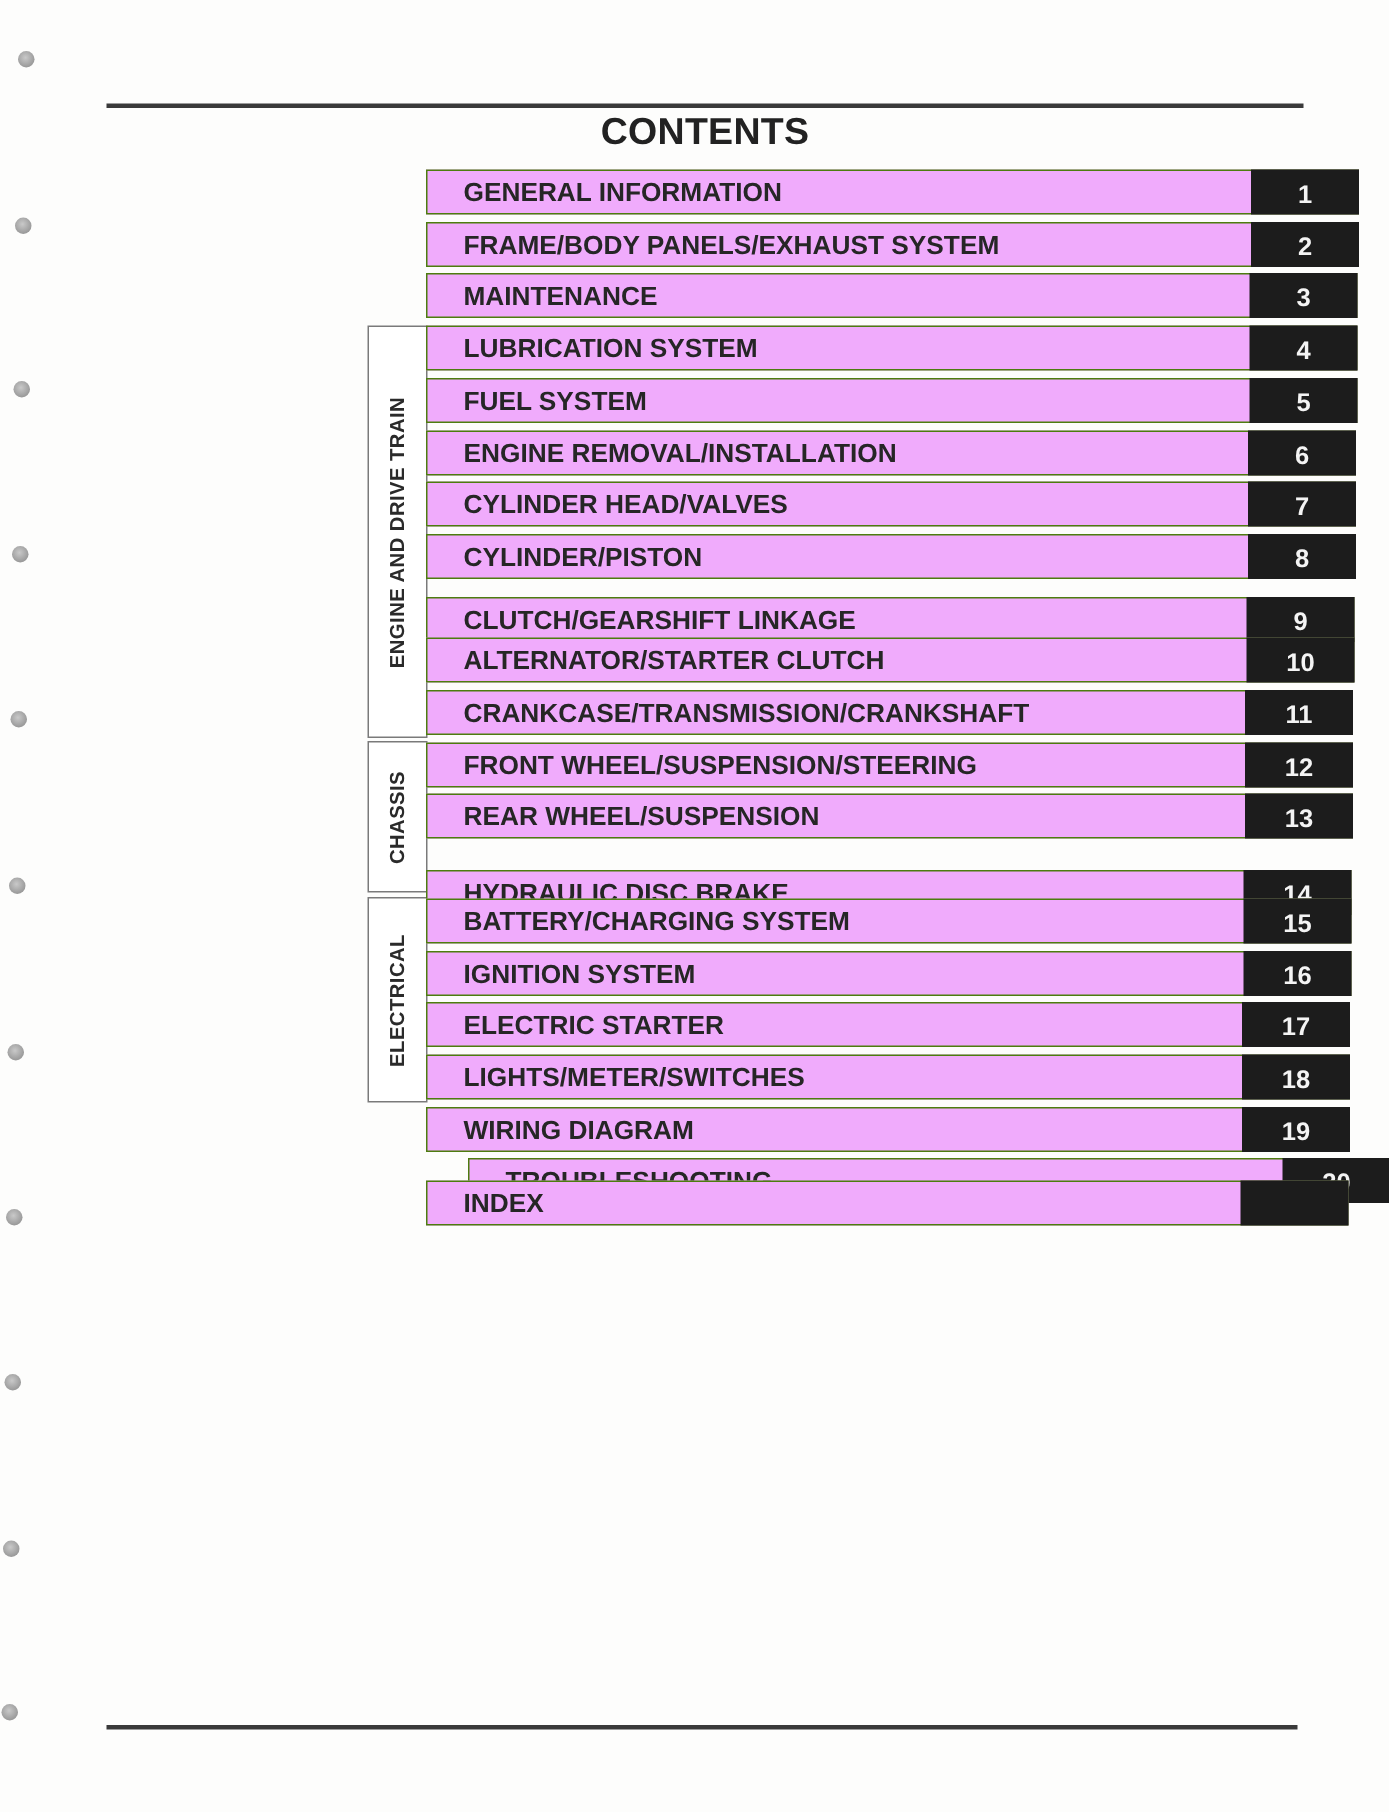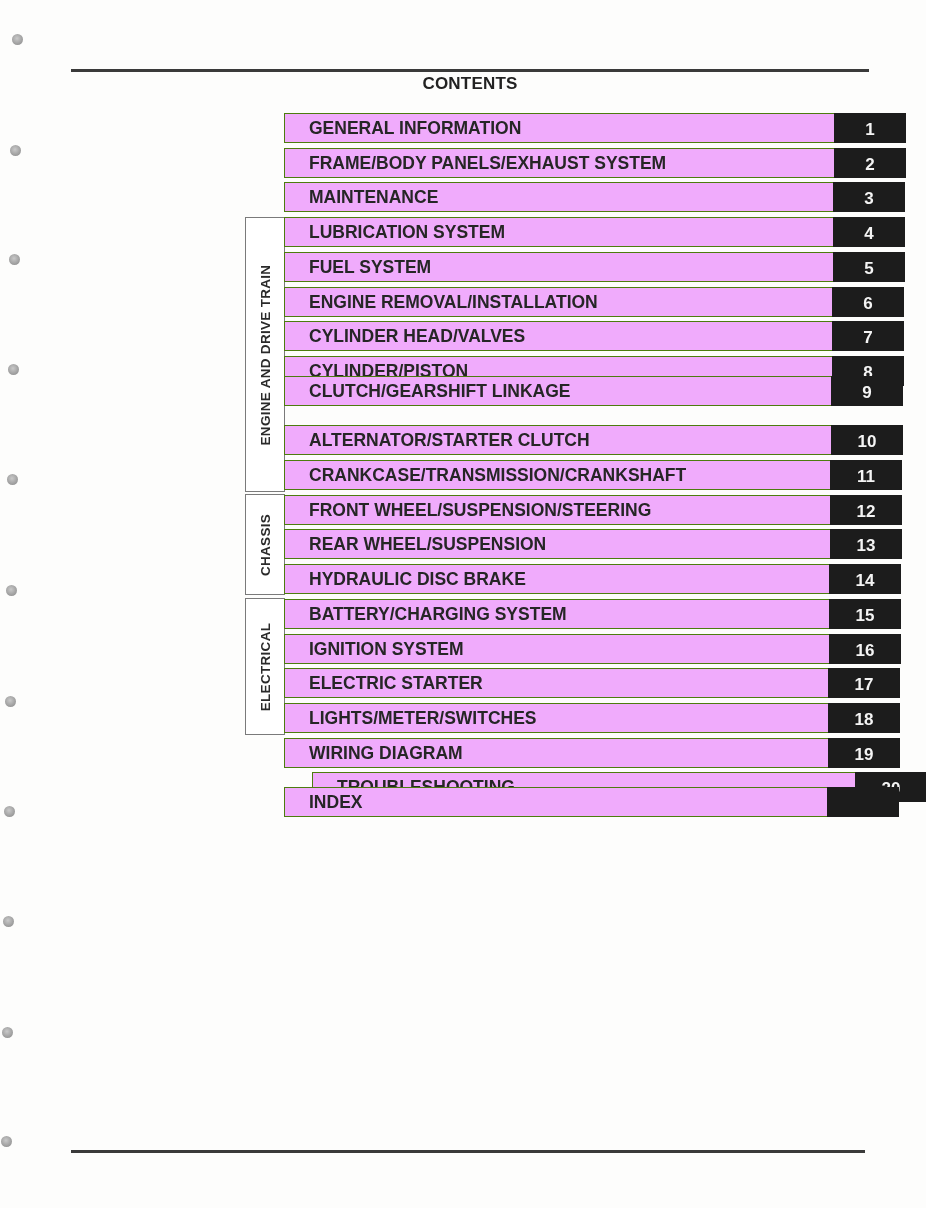--- a/index.html
+++ b/index.html
@@ -9,21 +9,21 @@
     font-family:"Liberation Sans", sans-serif;
     color:#262626;
   }
   .punch {
     position:absolute; width:11px; height:11px; border-radius:50%;
     background:radial-gradient(circle at 45% 40%, #c9c9c9, #9a9a9a 70%, #8a8a8a);
   }
   .rule { position:absolute; height:3px; background:#3a3a3a; }
   .title {
     position:absolute; left:284px; width:372px; top:74px;
-    text-align:center; font-weight:bold; font-size:17px; letter-spacing:0.2px; color:#222;
+    text-align:center; font-weight:bold; font-size:25px; letter-spacing:0.2px; color:#222;
   }
   .row {
     position:absolute; left:284px; height:30px;
     border:1px solid #4d7c0f; background:#f0abfc; box-sizing:border-box;
   }
   .row-label {
     position:absolute; left:24px; top:4px;
     font-weight:bold; font-size:17.5px; color:#262626; white-space:nowrap;
   }
   .row-tab {
@@ -98,41 +98,41 @@
       <span class="row-tab">6</span>
     </div>
     <div class="row" style="top: 321px; width: 620px;">
       <span class="row-label">CYLINDER HEAD/VALVES</span>
       <span class="row-tab">7</span>
     </div>
     <div class="row" style="top: 356px; width: 620px;">
       <span class="row-label">CYLINDER/PISTON</span>
       <span class="row-tab">8</span>
     </div>
-    <div class="row" style="top: 376px; width: 619px;">
+    <div class="row" style="top: 398px; width: 619px;">
       <span class="row-label">CLUTCH/GEARSHIFT LINKAGE</span>
       <span class="row-tab">9</span>
     </div>
     <div class="row" style="top: 425px; width: 619px;">
       <span class="row-label">ALTERNATOR/STARTER CLUTCH</span>
       <span class="row-tab">10</span>
     </div>
     <div class="row" style="top: 460px; width: 618px;">
       <span class="row-label">CRANKCASE/TRANSMISSION/CRANKSHAFT</span>
       <span class="row-tab">11</span>
     </div>
     <div class="row" style="top: 495px; width: 618px;">
       <span class="row-label">FRONT WHEEL/SUSPENSION/STEERING</span>
       <span class="row-tab">12</span>
     </div>
     <div class="row" style="top: 529px; width: 618px;">
       <span class="row-label">REAR WHEEL/SUSPENSION</span>
       <span class="row-tab">13</span>
     </div>
-    <div class="row" style="top: 564px; width: 617px;">
+    <div class="row" style="top: 580px; width: 617px;">
       <span class="row-label">HYDRAULIC DISC BRAKE</span>
       <span class="row-tab">14</span>
     </div>
     <div class="row" style="top: 599px; width: 617px; padding-left: 32px;">
       <span class="row-label">BATTERY/CHARGING SYSTEM</span>
       <span class="row-tab">15</span>
     </div>
     <div class="row" style="top: 634px; width: 617px;">
       <span class="row-label">IGNITION SYSTEM</span>
       <span class="row-tab">16</span>

